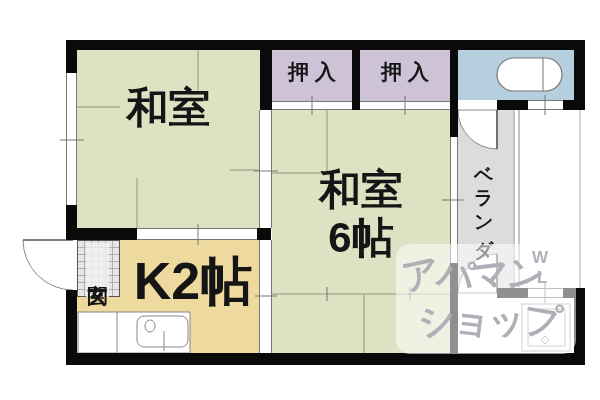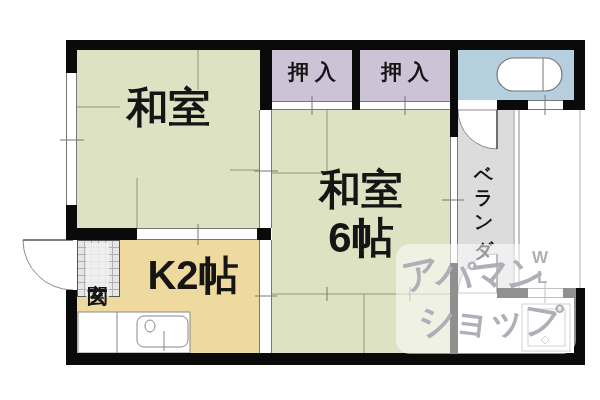--- a/index.html
+++ b/index.html
@@ -138,21 +138,21 @@
   <div class="wall" style="left:563px;top:288px;width:11px;height:10px;"></div>
   <div class="wall" style="left:77px;top:228px;width:60px;height:12px;"></div>
 
   <div class="lbl" style="left:77px;top:84px;width:183px;font-size:42px;">
     <div>和室</div>
   </div>
   <div class="lbl" style="left:272px;top:166px;width:178px;font-size:42px;">
     <div>和室</div>
     <div>6帖</div>
   </div>
-  <div class="lbl" style="left:120px;top:252px;width:146px;font-size:40px;">K2帖</div>
+  <div class="lbl" style="left:120px;top:252px;width:146px;font-size:52px;">K2帖</div>
   <div class="lbl" style="left:272px;top:60px;width:80px;font-size:21px;letter-spacing:6px;text-indent:6px;">押入</div>
   <div class="lbl" style="left:360px;top:60px;width:90px;font-size:21px;letter-spacing:6px;text-indent:6px;">押入</div>
   <div class="lbl vert" style="left:473px;top:146px;font-size:19px;letter-spacing:3px;height:110px;">ベランダ</div>
   <div class="lbl vert" style="left:86px;top:243px;font-size:20px;letter-spacing:2px;height:54px;background:rgba(240,240,240,.85);">玄関</div>
 
   <div class="wm">
     <div class="wm-bg"></div>
     <div class="wm-l1" style="color: rgb(178, 174, 184);"><span class="r1">ア</span><span class="r2">パ</span><span class="r3">マ</span><span class="r4">ン</span></div>
     <div class="wm-w" style="color: rgb(178, 174, 184);">W</div>
     <div class="wm-lc" style="color: rgb(178, 174, 184);">L</div>

